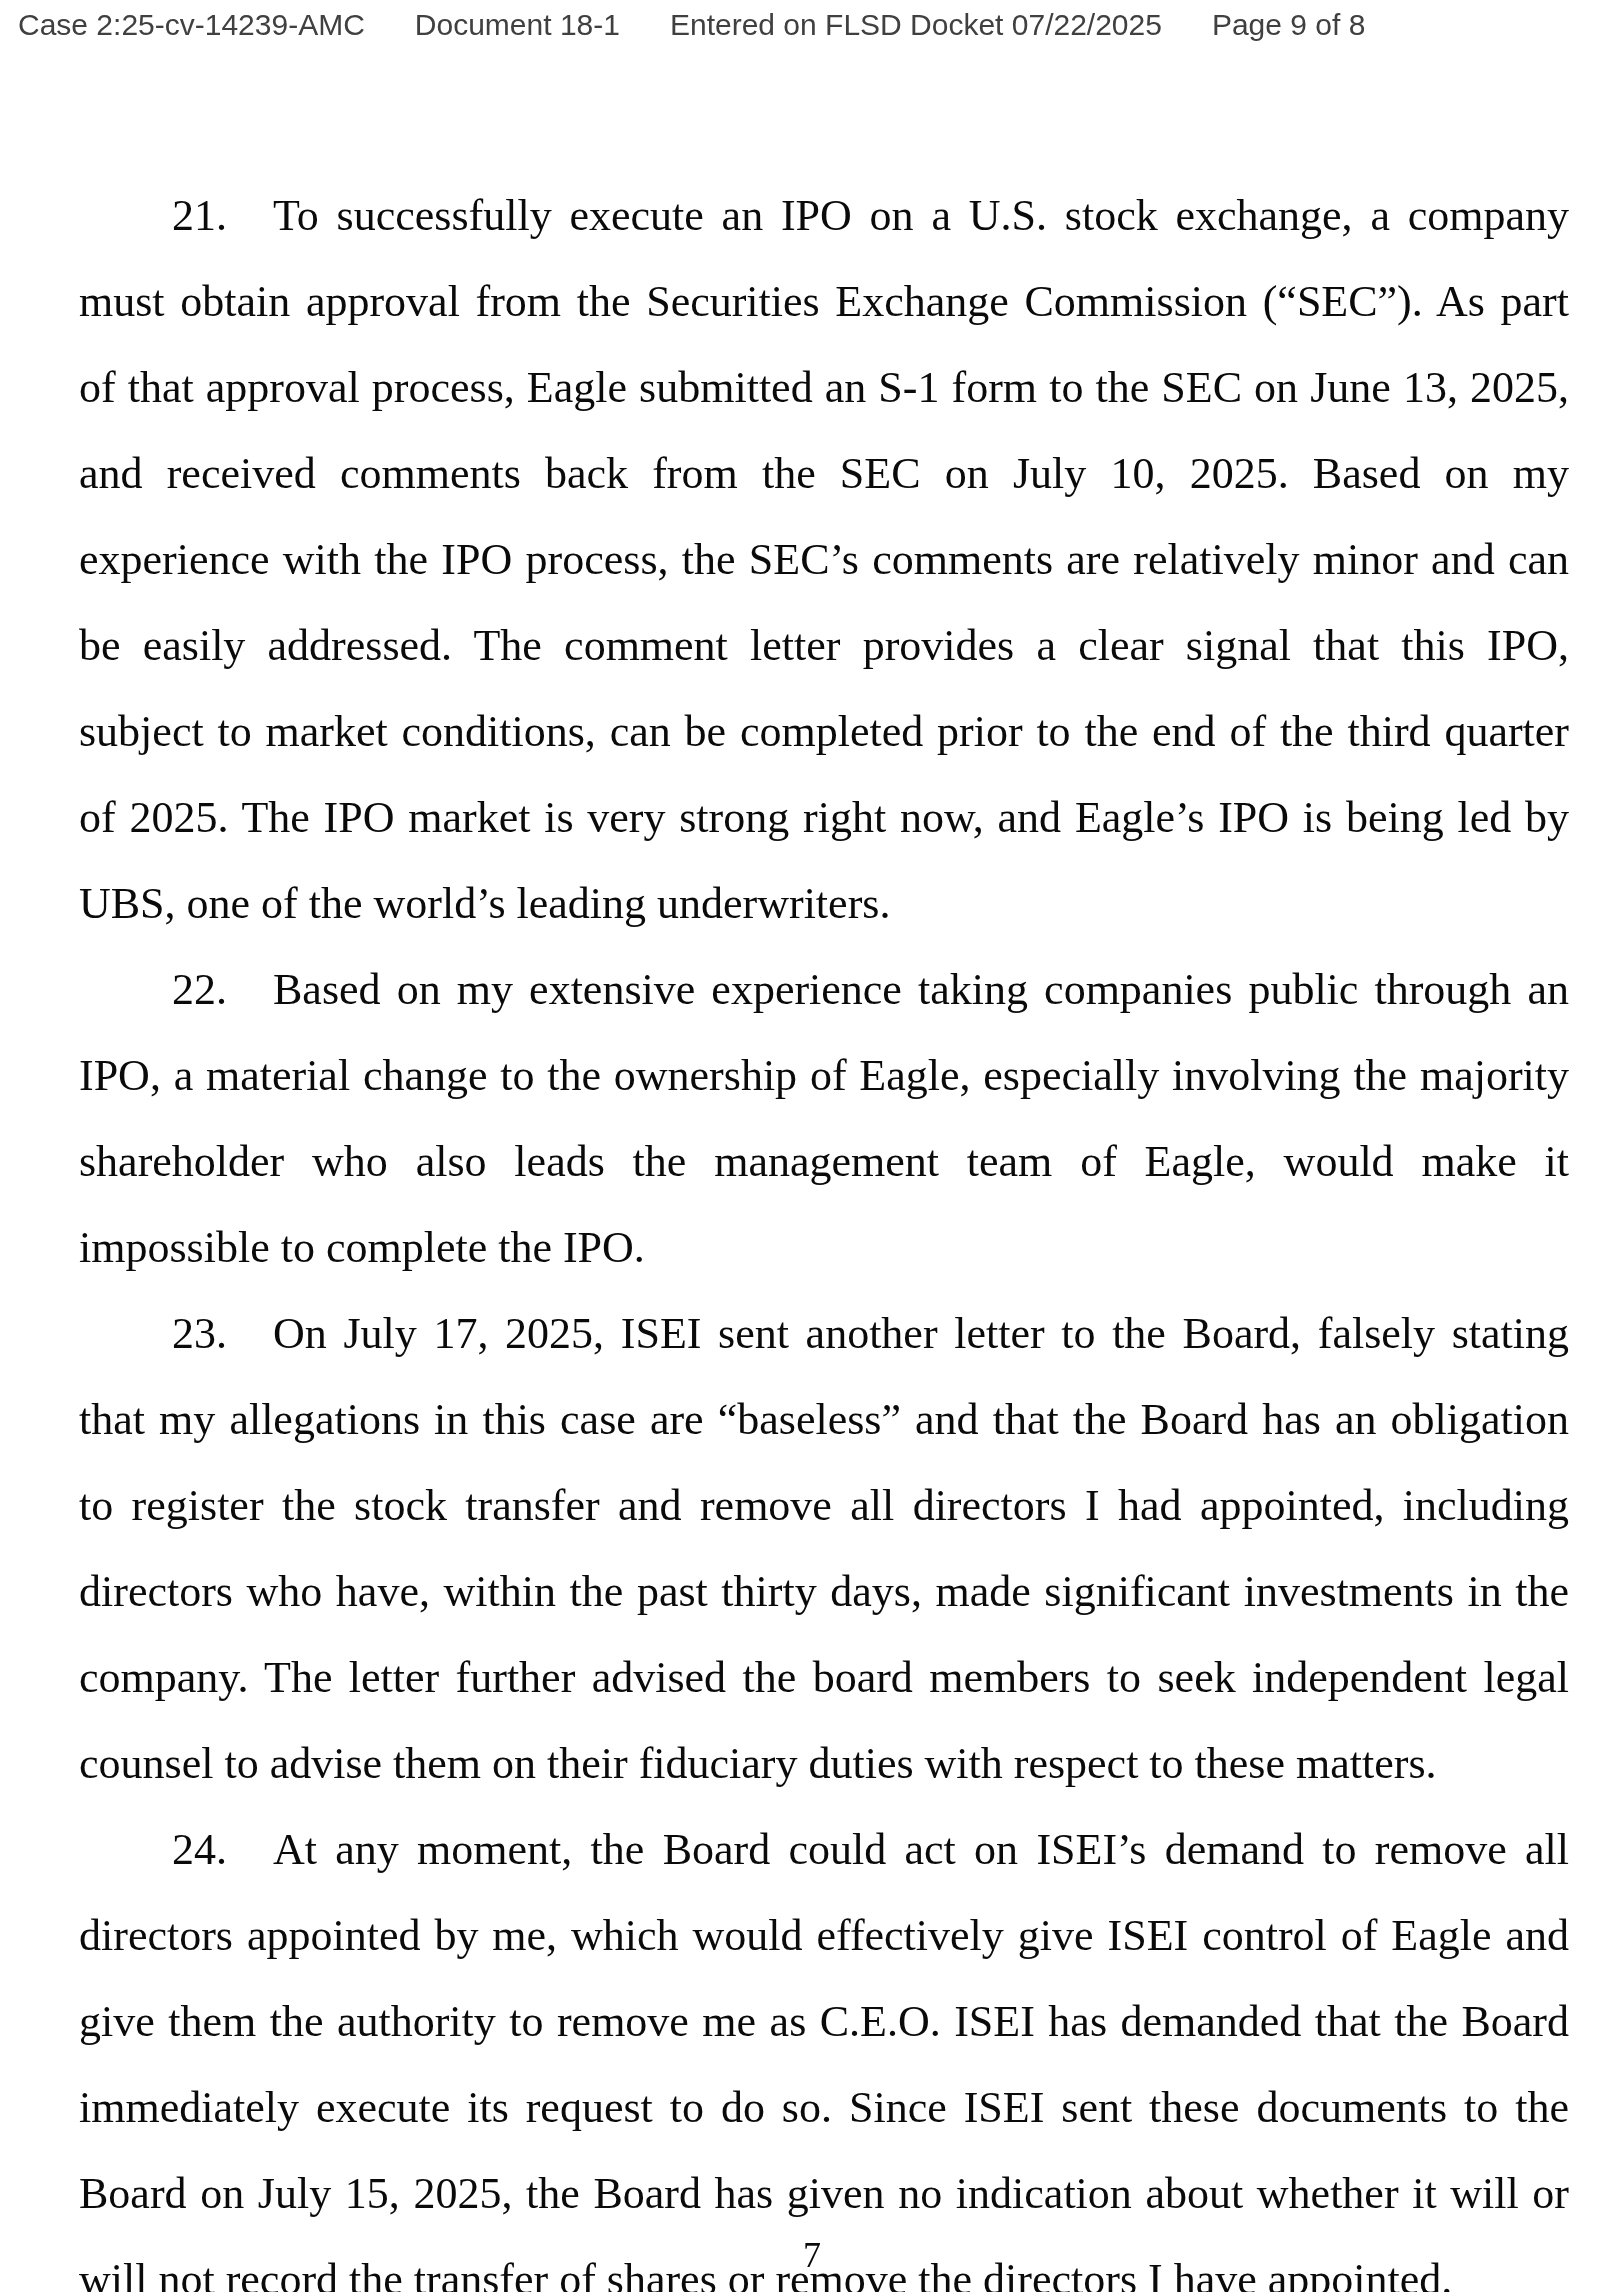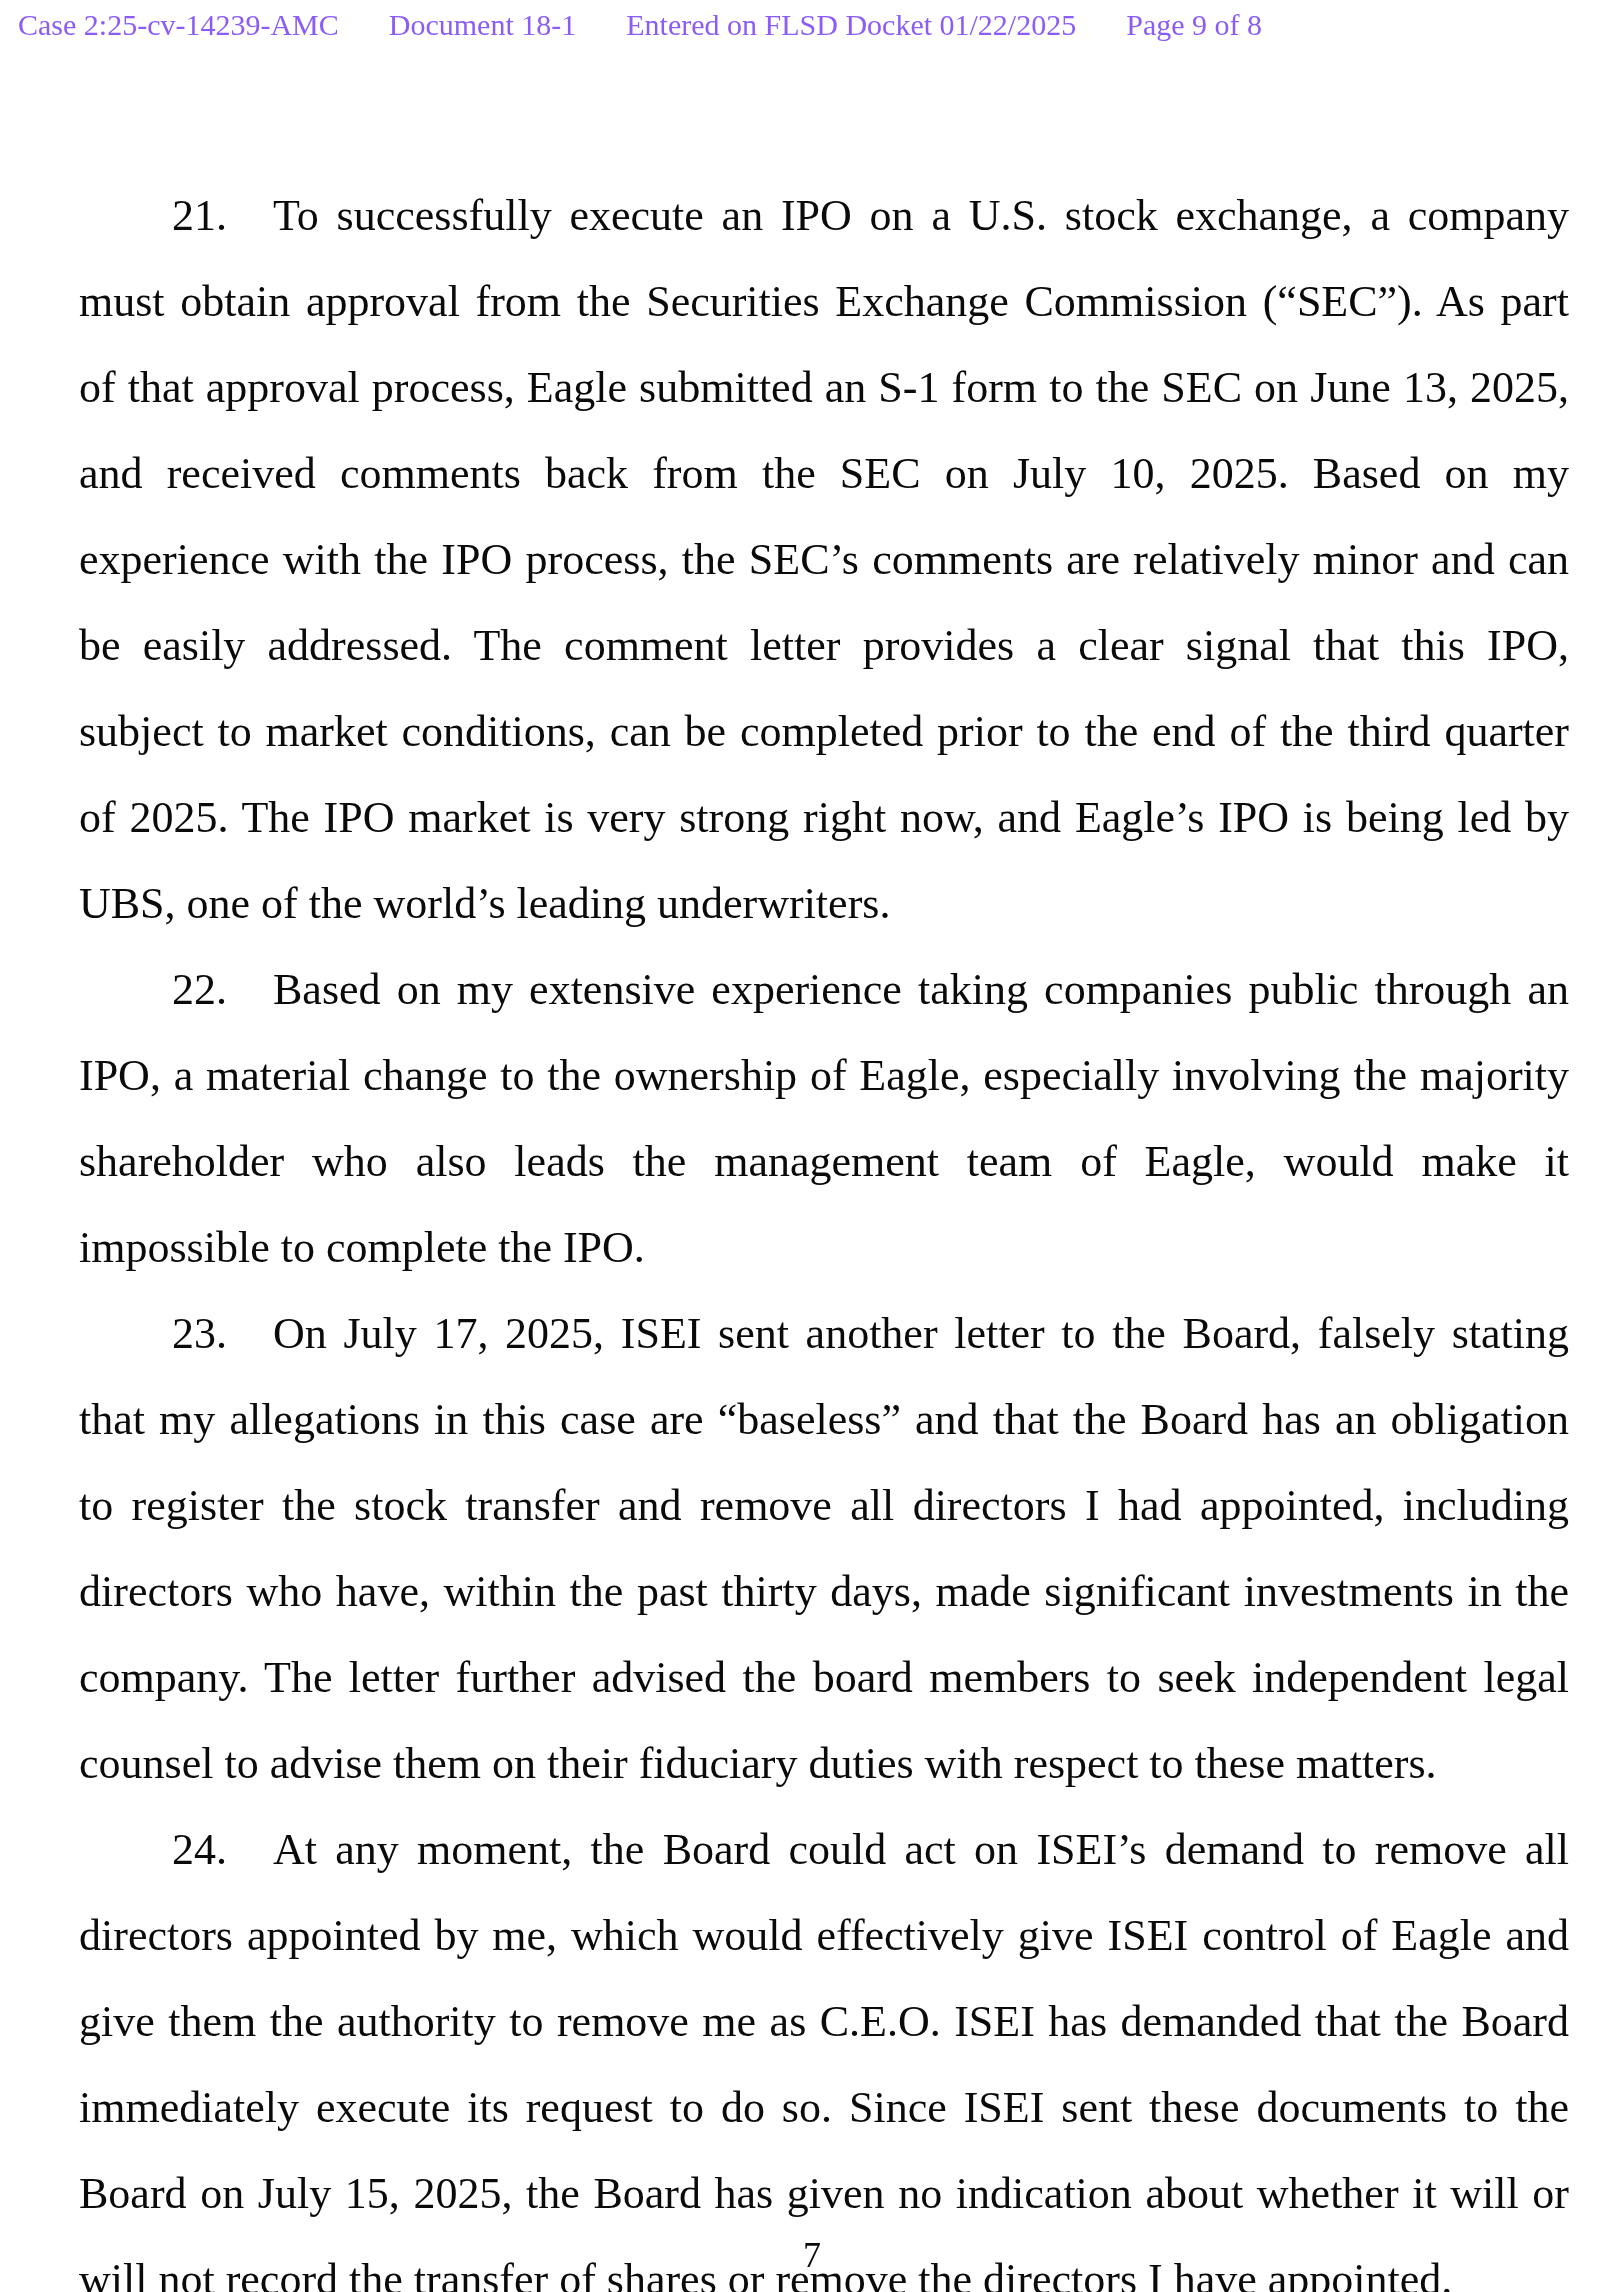--- a/index.html
+++ b/index.html
@@ -17,24 +17,24 @@
     color: #0a0a0a;
   }
   
   .stamp {
     position: absolute;
     top: 7.2px;
     left: 18px;
     width: 1590px;
     display: flex;
     gap: 50px;
-    font-family: Liberation Serif, serif;
+    font-family: Liberation Sans, sans-serif;
     font-size: 30px;
     line-height: 36px;
-    color: #8b5cf6;
+    color: #404040;
     white-space: nowrap;
   }
   .stamp span { display: inline-block; }
   
   .body-text {
     position: absolute;
     left: 79px;
     top: 173px;
     width: 1490px;
     font-size: 44px;
@@ -61,21 +61,21 @@
   }
 </style>
 </head>
 <body>
 
 <div class="page">
 
   <header class="stamp">
     <span>Case 2:25-cv-14239-AMC</span>
     <span>Document 18-1</span>
-    <span>Entered on FLSD Docket 01/22/2025</span>
+    <span>Entered on FLSD Docket 07/22/2025</span>
     <span>Page 9 of 8</span>
   </header>
 
   <main class="body-text">
     <p class="para"><span class="pnum">21.</span><span>To successfully execute an IPO on a U.S. stock exchange, a company must obtain approval from the Securities Exchange Commission (“SEC”). As part of that approval process, Eagle submitted an S-1 form to the SEC on June 13, 2025, and received comments back from the SEC on July 10, 2025. Based on my experience with the IPO process, the SEC’s comments are relatively minor and can be easily addressed. The comment letter provides a clear signal that this IPO, subject to market conditions, can be completed prior to the end of the third quarter of 2025. The IPO market is very strong right now, and Eagle’s IPO is being led by UBS, one of the world’s leading underwriters.</span></p>
     <p class="para"><span class="pnum">22.</span><span>Based on my extensive experience taking companies public through an IPO, a material change to the ownership of Eagle, especially involving the majority shareholder who also leads the management team of Eagle, would make it impossible to complete the IPO.</span></p>
     <p class="para"><span class="pnum">23.</span><span>On July 17, 2025, ISEI sent another letter to the Board, falsely stating that my allegations in this case are “baseless” and that the Board has an obligation to register the stock transfer and remove all directors I had appointed, including directors who have, within the past thirty days, made significant investments in the company. The letter further advised the board members to seek independent legal counsel to advise them on their fiduciary duties with respect to these matters.</span></p>
     <p class="para"><span class="pnum">24.</span><span>At any moment, the Board could act on ISEI’s demand to remove all directors appointed by me, which would effectively give ISEI control of Eagle and give them the authority to remove me as C.E.O. ISEI has demanded that the Board immediately execute its request to do so. Since ISEI sent these documents to the Board on July 15, 2025, the Board has given no indication about whether it will or will not record the transfer of shares or remove the directors I have appointed.</span></p>
   </main>
 

